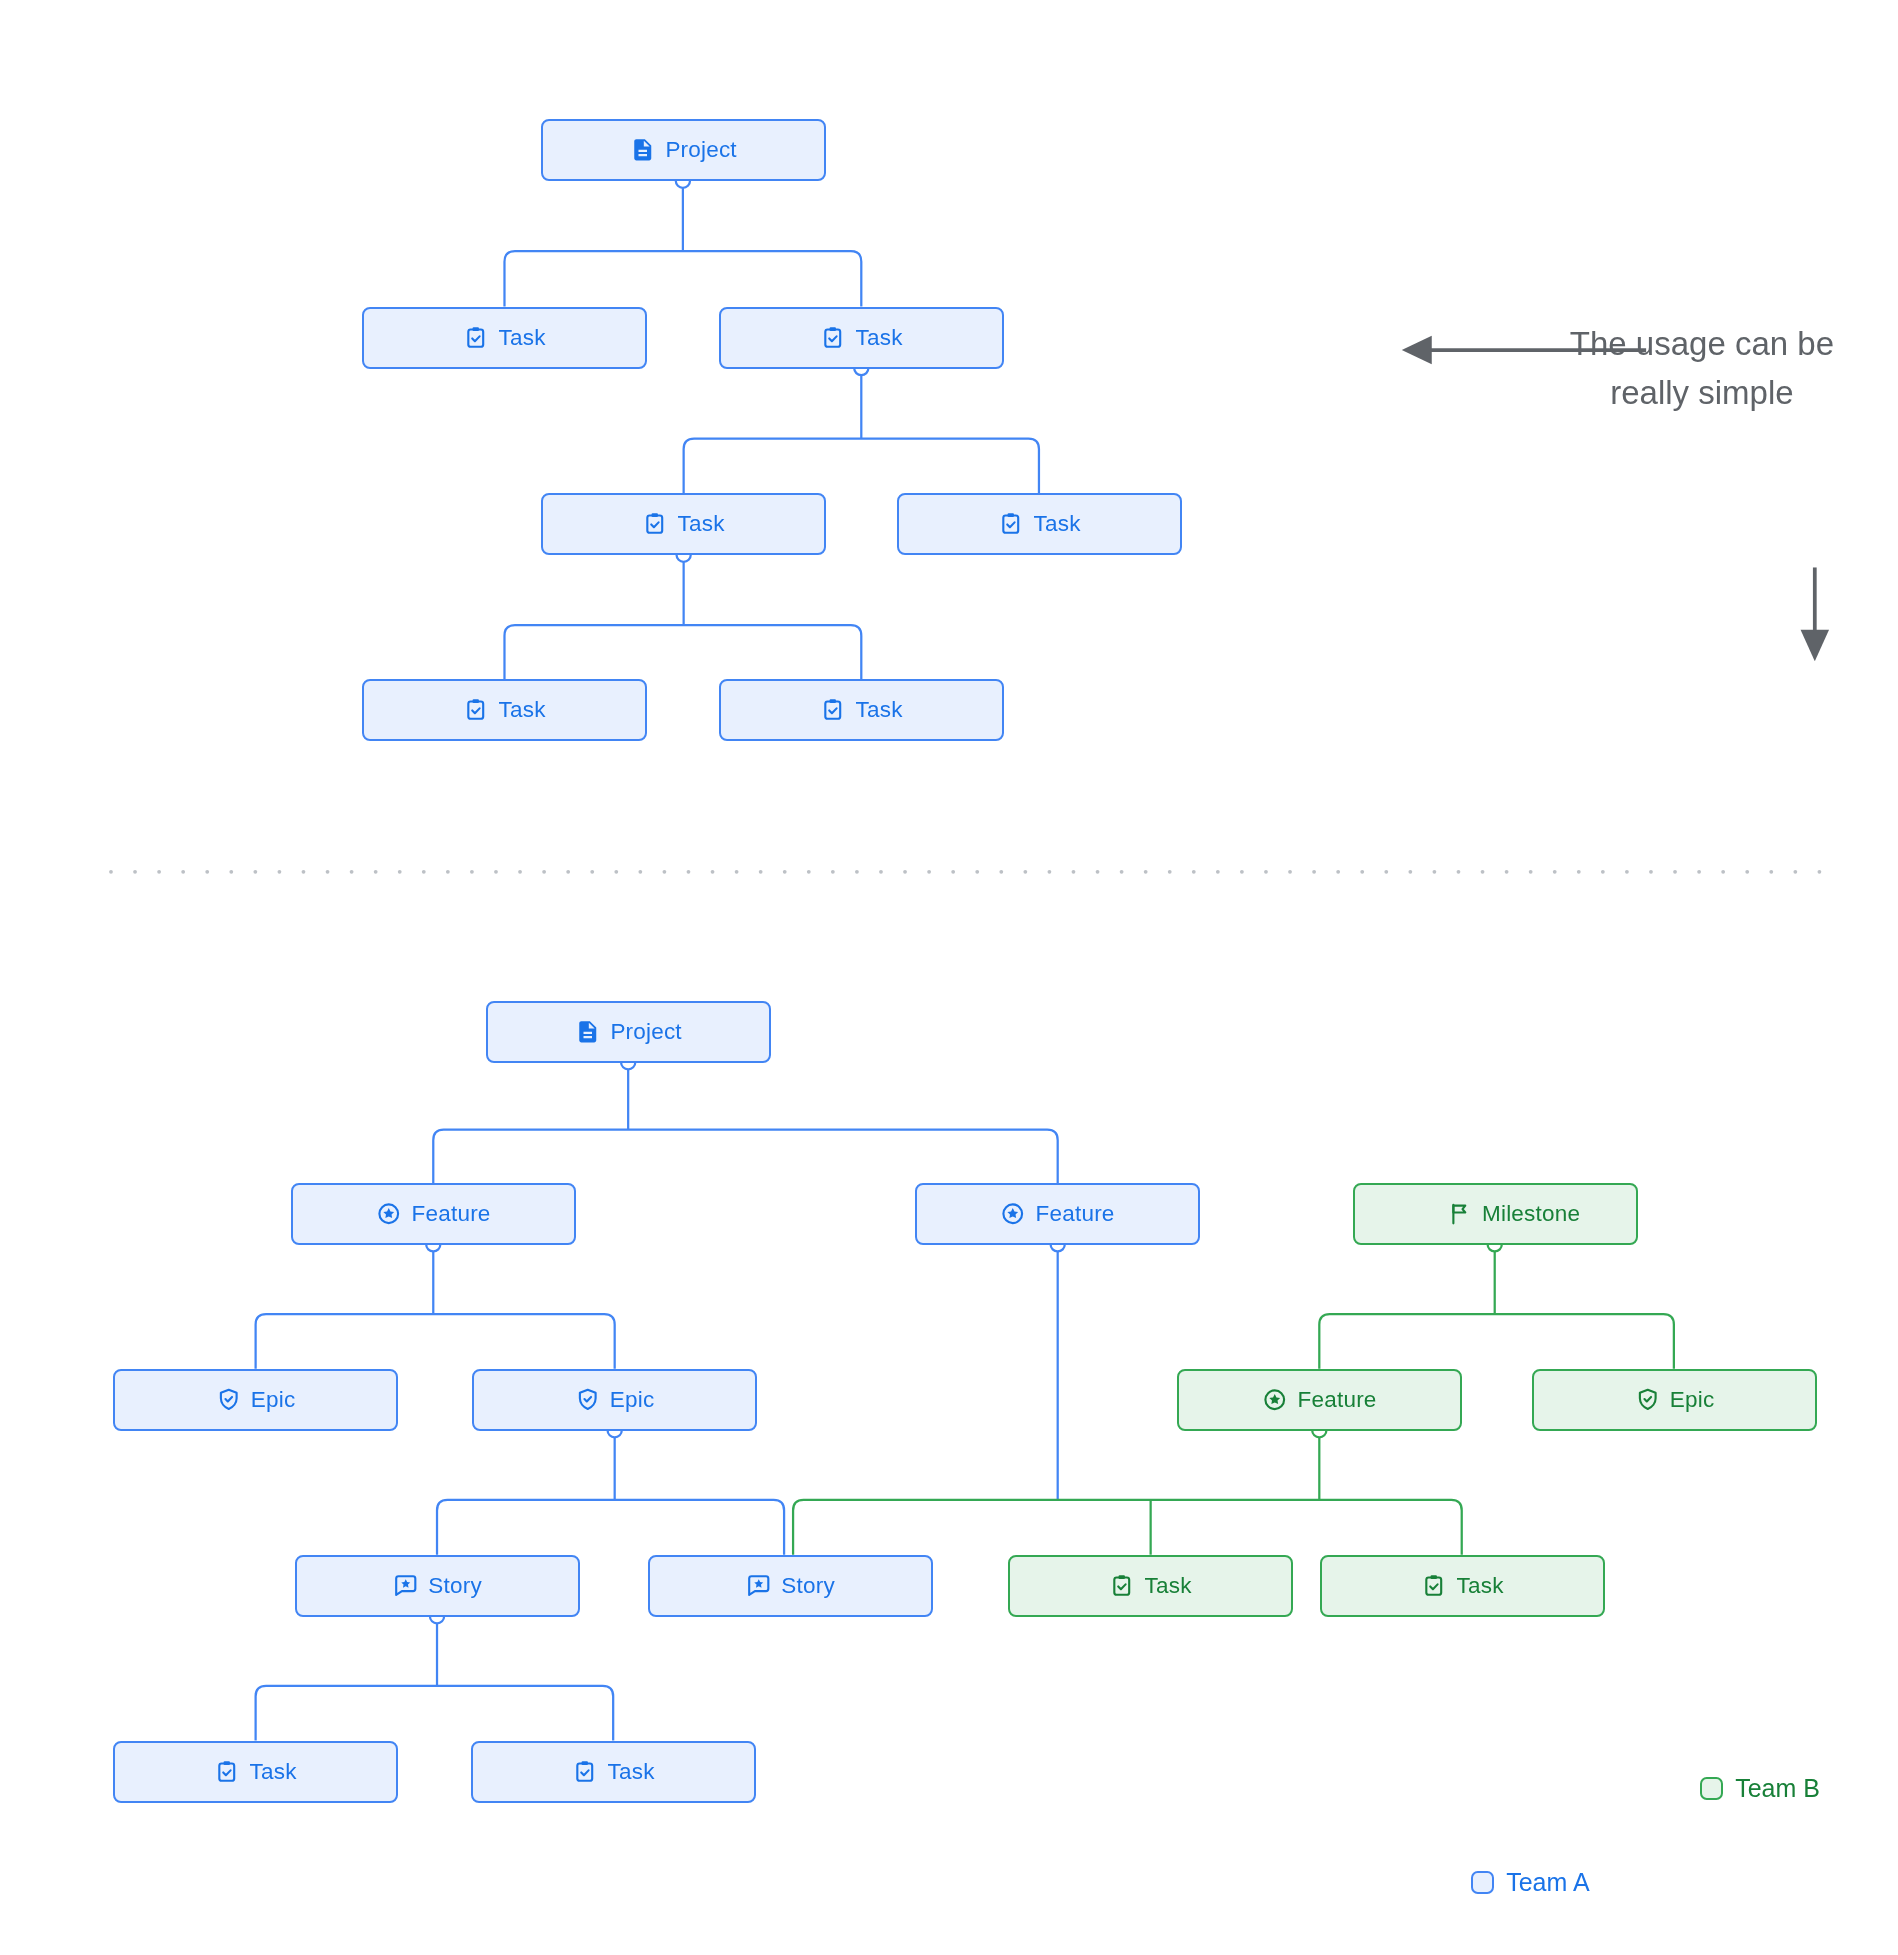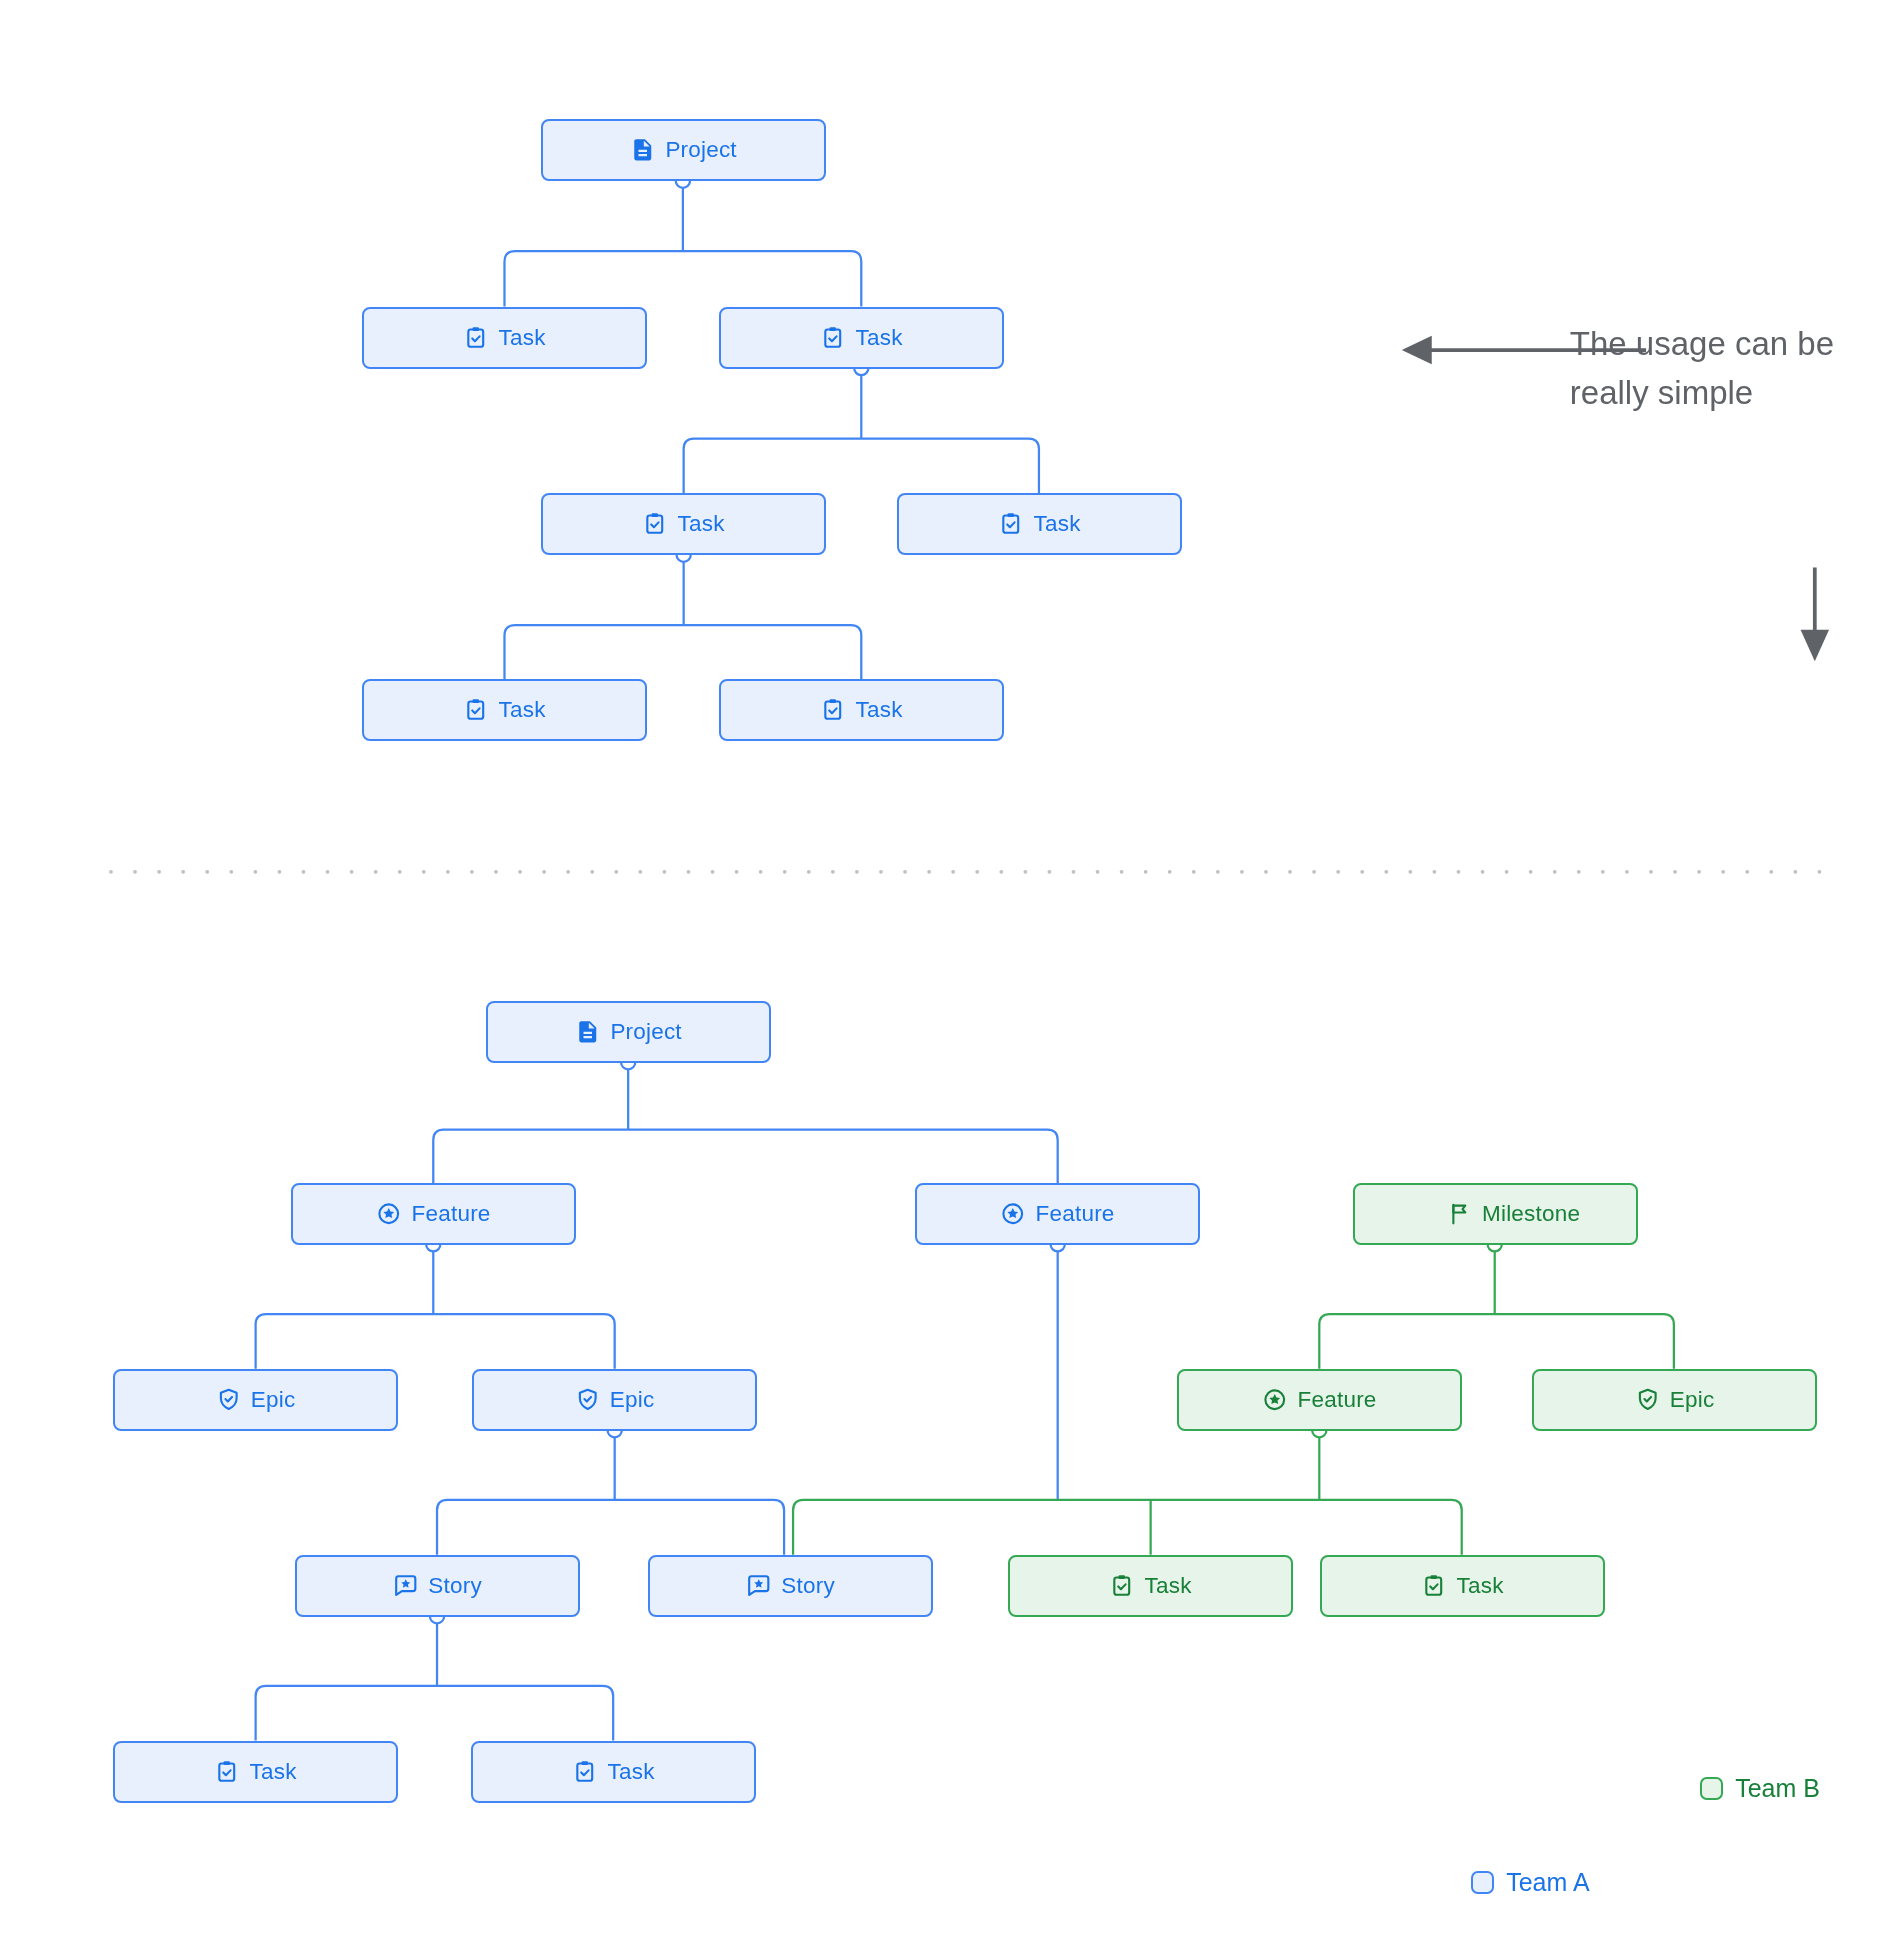--- a/index.html
+++ b/index.html
@@ -27,21 +27,21 @@
     gap:9.7px;
     font-size:22.5px;font-weight:500;letter-spacing:0.2px;
   }
   .team-a{background:var(--team-a-fill);border-color:var(--team-a-border);color:var(--team-a-text);}
   .team-b{background:var(--team-b-fill);border-color:var(--team-b-border);color:var(--team-b-text);}
   .node .icon{display:flex;align-items:center;}
   .node .icon svg{width:25.5px;height:25.5px;display:block;}
   .annotation{
     position:absolute;
     right:64px;
-    text-align:left;
+    text-align:center;
     color:var(--annotation-text);
     font-size:33px;line-height:49px;font-weight:400;
   }
   .legend-item{
     position:absolute;
     display:flex;align-items:center;gap:12.7px;
     font-size:25px;font-weight:500;
   }
   .swatch{
     width:22.5px;height:22.5px;box-sizing:border-box;

